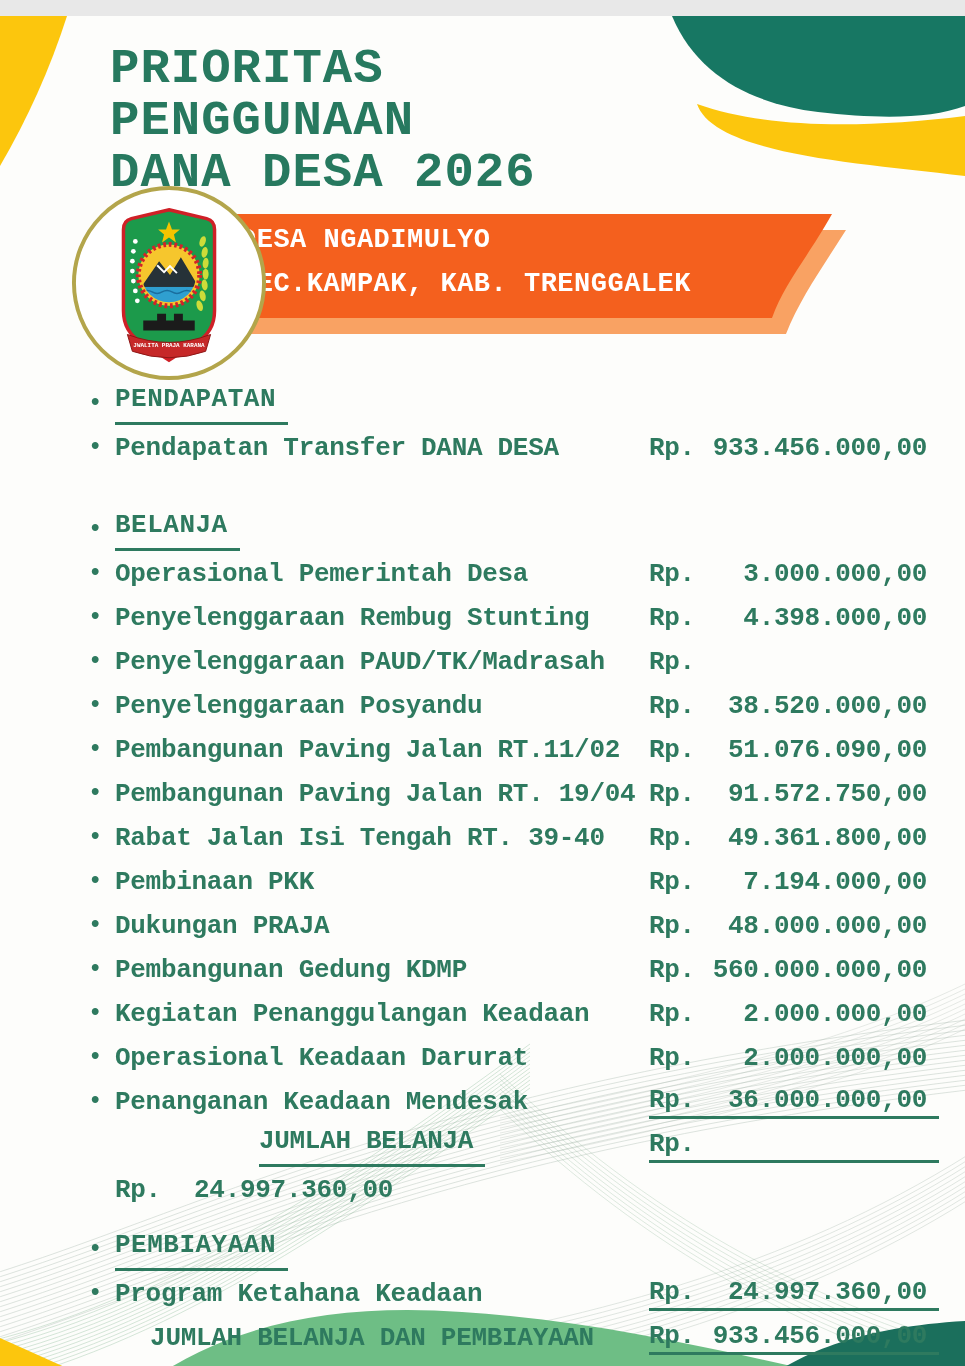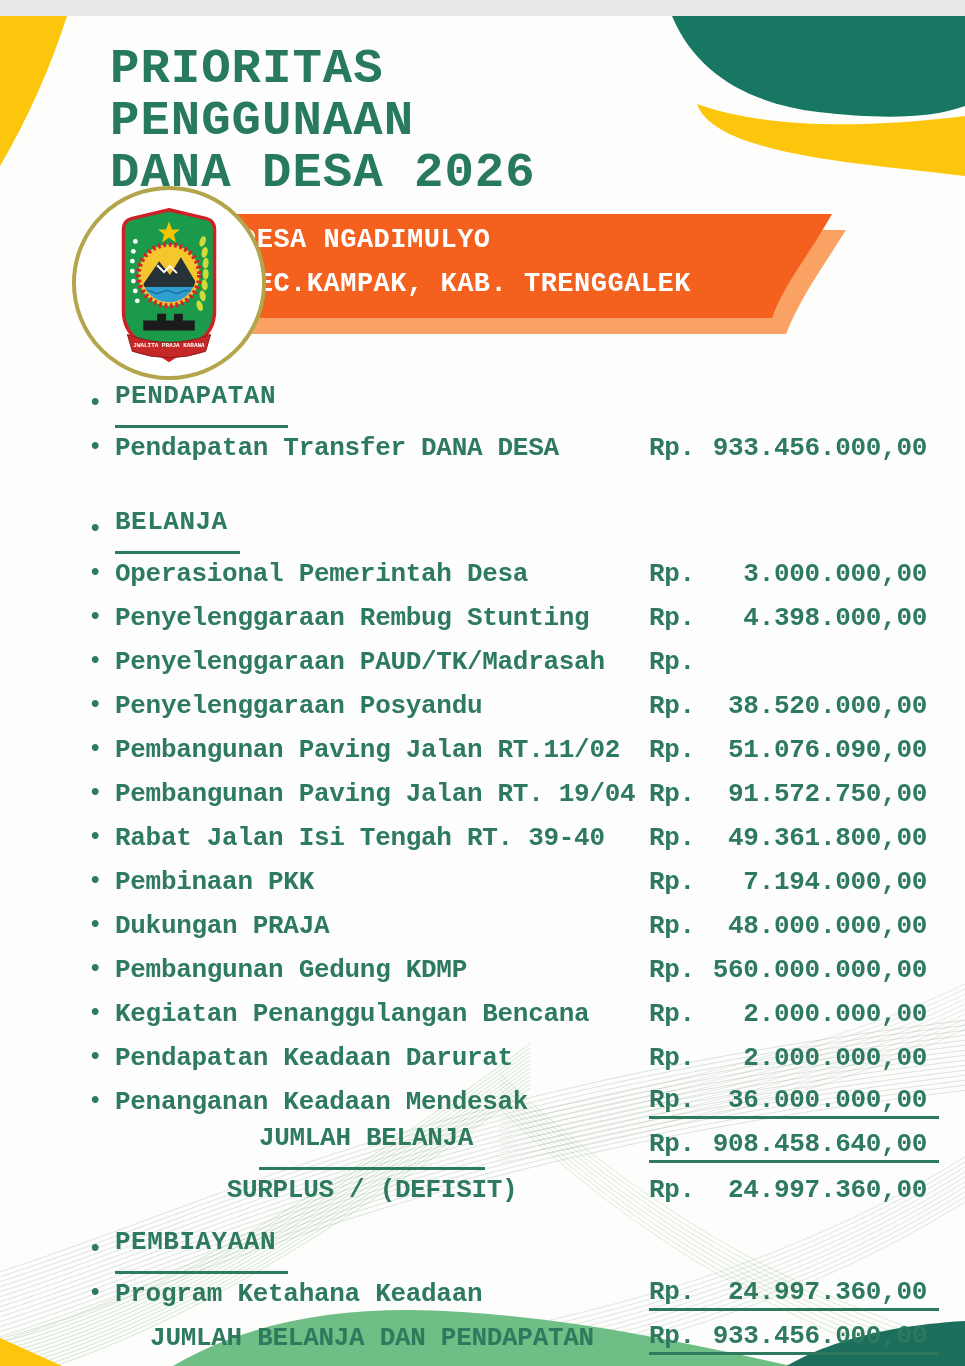--- a/index.html
+++ b/index.html
@@ -30,21 +30,21 @@
 
   
   .list{
     position:absolute;left:88px;top:366px;right:38px;
     color:#2e7a5f;font-weight:bold;font-size:26px;letter-spacing:-0.3px;
   }
   .row{display:flex;align-items:center;height:44px;}
   .bullet{width:27px;font-size:24px;line-height:1;flex:0 0 27px;}
   .label{flex:1 1 auto;white-space:nowrap;overflow:visible;}
   .ltext{display:inline-block;}
-  .ltext.u{border-bottom:3px solid #2e7a5f;padding-right:12px;padding-bottom:14px;}
+  .ltext.u{border-bottom:3px solid #2e7a5f;padding-right:12px;padding-bottom:8px;}
   .amt{flex:0 0 278px;display:flex;align-items:flex-start;}
   .amt .rp{flex:0 0 50px;}
   .amt .val{flex:1 1 auto;text-align:right;white-space:nowrap;}
   .amt.u{border-bottom:3px solid #2e7a5f;margin-right:-12px;padding-right:12px;padding-bottom:1px;}
   .row.header .ltext{letter-spacing:.5px;}
   .row.total .bullet{visibility:hidden;}
   .row.total .label{text-align:center;padding-right:20px;}
   .spacer{width:100%;}
 </style>
 </head>
@@ -292,53 +292,51 @@
       <div class="row item">
       <span class="bullet">•</span>
       <span class="label"><span class="ltext">Pembangunan Gedung KDMP</span></span>
       <span class="amt">
         <span class="rp">Rp.</span>
         <span class="val">560.000.000,00</span>
       </span>
     </div>
       <div class="row item">
       <span class="bullet">•</span>
-      <span class="label"><span class="ltext">Kegiatan Penanggulangan Bencana</span></span>
+      <span class="label"><span class="ltext">Kegiatan Penanggulangan Keadaan</span></span>
       <span class="amt">
         <span class="rp">Rp.</span>
         <span class="val">2.000.000,00</span>
       </span>
     </div>
       <div class="row item">
       <span class="bullet">•</span>
-      <span class="label"><span class="ltext">Pendapatan Keadaan Darurat</span></span>
+      <span class="label"><span class="ltext">Operasional Keadaan Darurat</span></span>
       <span class="amt">
         <span class="rp">Rp.</span>
         <span class="val">2.000.000,00</span>
       </span>
     </div>
       <div class="row item">
       <span class="bullet">•</span>
       <span class="label"><span class="ltext">Penanganan Keadaan Mendesak</span></span>
       <span class="amt u">
         <span class="rp">Rp.</span>
         <span class="val">36.000.000,00</span>
       </span>
     </div>
       <div class="row total">
       <span class="bullet">•</span>
       <span class="label"><span class="ltext u">JUMLAH BELANJA</span></span>
       <span class="amt u">
         <span class="rp">Rp.</span>
-        <span class="val">908.458.640,00</span>
       </span>
     </div>
       <div class="row total">
       <span class="bullet">•</span>
-      <span class="label"><span class="ltext">SURPLUS / (DEFISIT)</span></span>
       <span class="amt">
         <span class="rp">Rp.</span>
         <span class="val">24.997.360,00</span>
       </span>
     </div>
       <div class="spacer" style="height: 16px;"></div>
       <div class="row header">
       <span class="bullet">•</span>
       <span class="label"><span class="ltext u">PEMBIAYAAN</span></span>
       <span class="amt">
@@ -349,21 +347,21 @@
       <div class="row item">
       <span class="bullet">•</span>
       <span class="label"><span class="ltext">Program Ketahana Keadaan</span></span>
       <span class="amt u">
         <span class="rp">Rp.</span>
         <span class="val">24.997.360,00</span>
       </span>
     </div>
       <div class="row total">
       <span class="bullet">•</span>
-      <span class="label"><span class="ltext">JUMLAH BELANJA DAN PENDAPATAN</span></span>
+      <span class="label"><span class="ltext">JUMLAH BELANJA DAN PEMBIAYAAN</span></span>
       <span class="amt u">
         <span class="rp">Rp.</span>
         <span class="val">933.456.000,00</span>
       </span>
     </div>
     </div>
 
 </div>
 
 </body></html>

